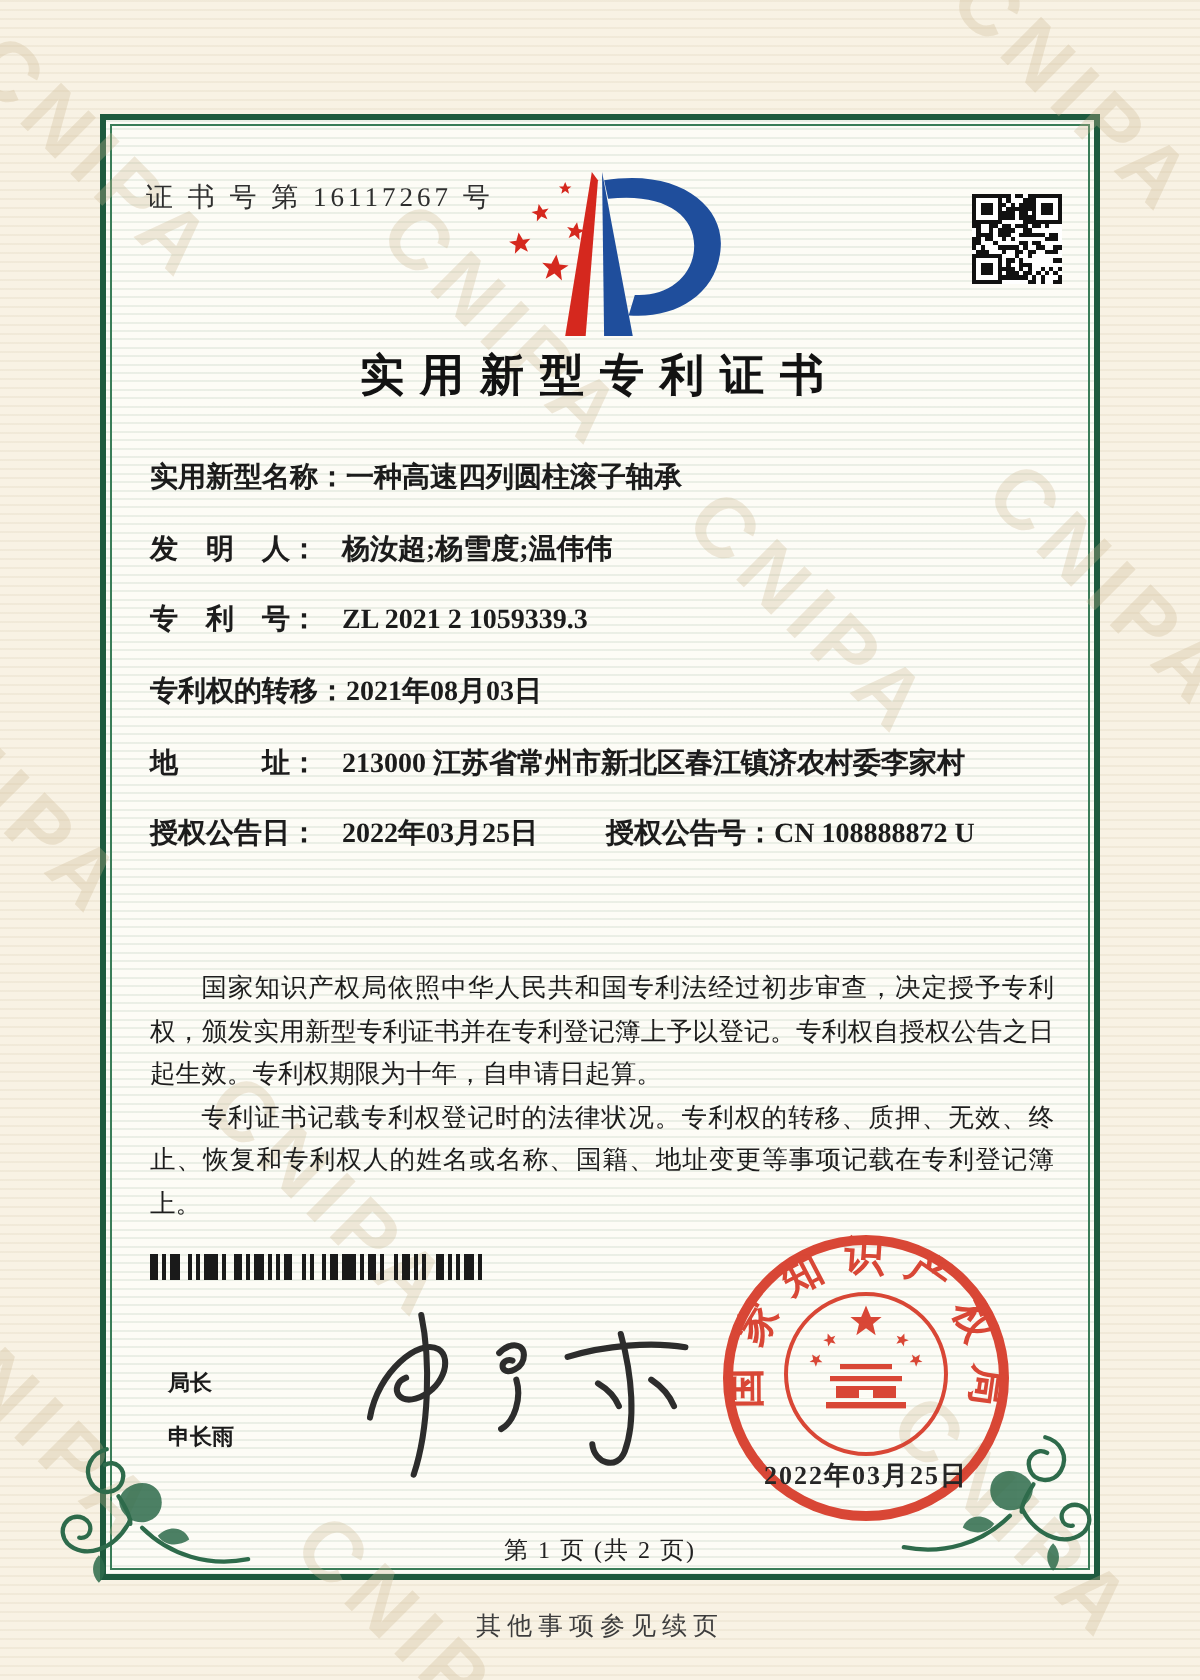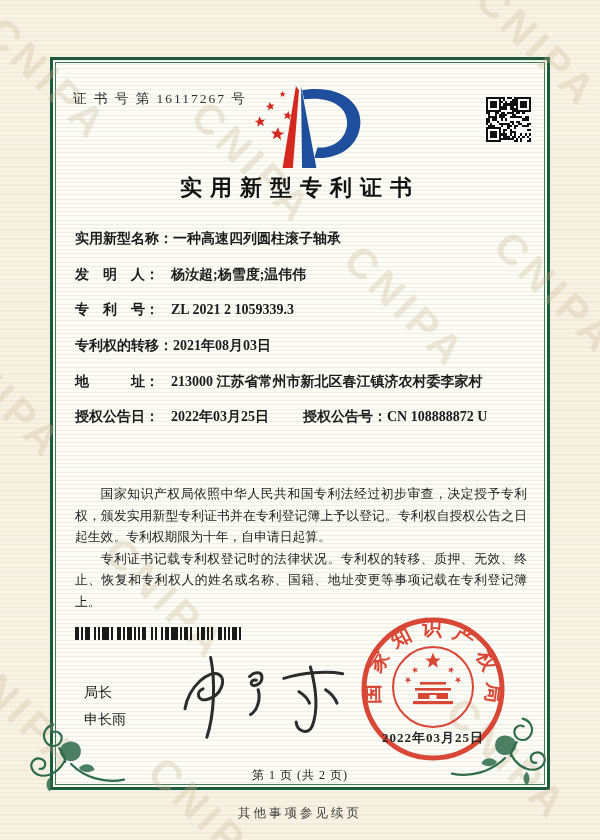--- a/index.html
+++ b/index.html
@@ -33,21 +33,21 @@
   .title{left:50px;width:500px;top:173px;text-align:center;font-size:22px;font-weight:bold;letter-spacing:8px;color:#121212;}
   .fields{left:75px;top:230px;width:462px;font-size:14px;font-weight:600;color:#1c1c1c;}
   .frow{height:22px;margin-bottom:13.7px;position:relative;white-space:nowrap;}
   .flabel{display:inline-block;min-width:96px;}
   .pair2{position:absolute;left:228px;top:0;}
   .paras{left:75px;top:484px;width:452px;font-size:12.8px;line-height:21.6px;color:#1d1d1d;text-align:justify;font-weight:500;}
   .paras p{margin:0;text-indent:2em;}
   .barcode{left:75px;top:627px;width:170px;height:13px;display:flex;align-items:stretch;}
   .bc-bar{background:#1a1a1a;}
   .bc-gap{background:transparent;}
-  .director{left:84px;top:679px;font-size:14px;font-weight:normal;color:#1b1b1b;line-height:27px;}
+  .director{left:84px;top:679px;font-size:11px;font-weight:bold;color:#1b1b1b;line-height:27px;}
   .signature{left:166px;top:648px;}
   .seal{left:358px;top:614px;width:150px;height:150px;}
   .seal-date{left:360px;top:729px;width:146px;text-align:center;font-size:13px;font-weight:bold;color:#262626;letter-spacing:1px;z-index:4;}
   .page-info{left:50px;width:500px;top:767px;text-align:center;font-size:12px;color:#222;letter-spacing:1px;}
   .continuation{left:0;width:600px;top:805px;text-align:center;font-size:12.5px;color:#3c3c3c;letter-spacing:3px;}
   .orn{z-index:4;}
   .orn-left{left:20px;top:718px;}
   .orn-right{left:448px;top:712px;transform:scaleX(-1);}
 </style>
 </head>

